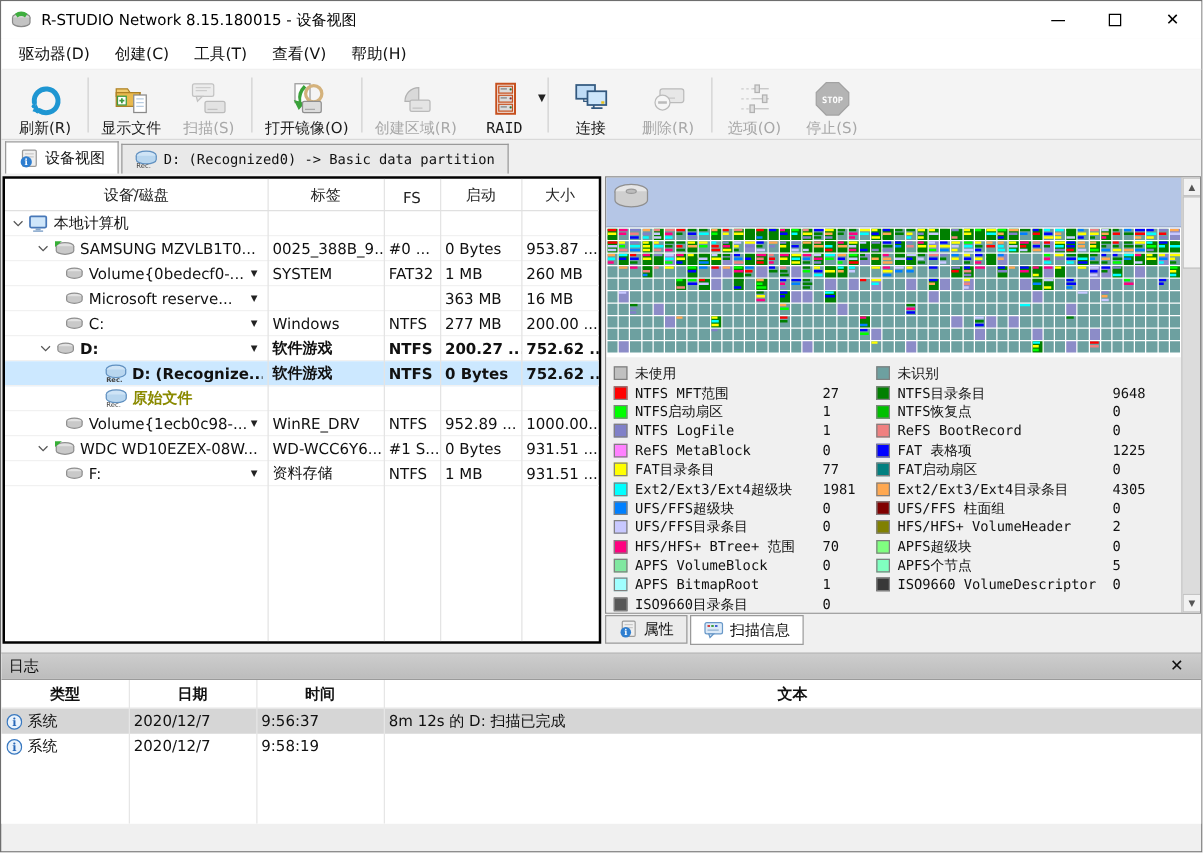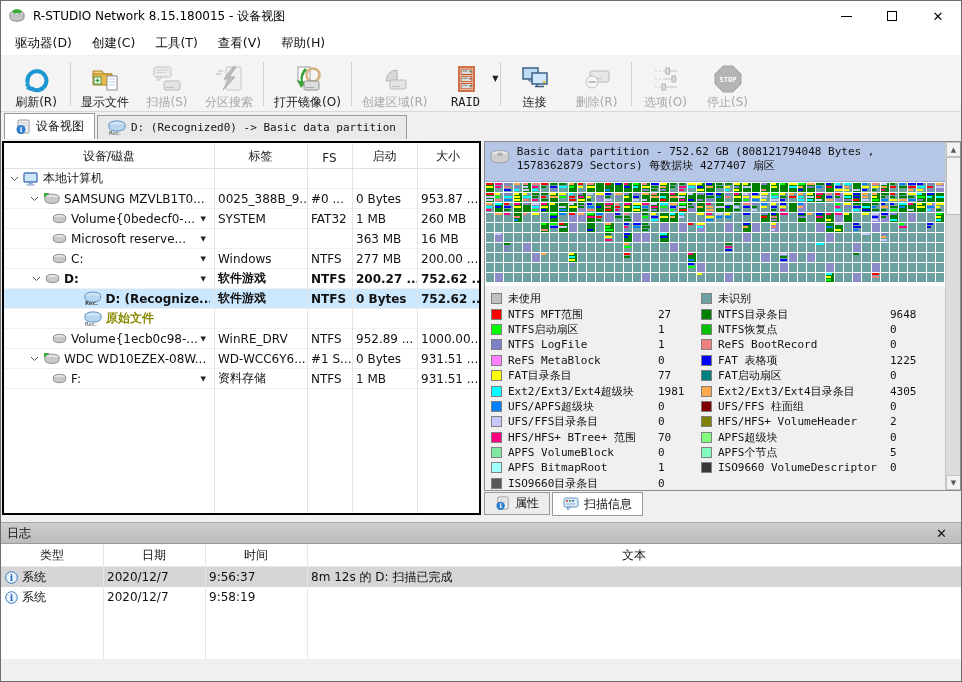--- a/index.html
+++ b/index.html
@@ -84,21 +84,21 @@
   .panel-tabs { position:absolute; left:483px; top:353px; height:25px; display:flex; align-items:flex-start; }
   .ptab { height:23px; display:flex; align-items:center; gap:5px; padding:0 10px; border:1px solid #9a9a9a; background:#ececec; margin-right:2px; font-size:12px; }
   .ptab.active { background:#fff; border-top:1px solid #9a9a9a; height:24px; }
 
   
   .splitter { height:5px; background:#f0f0f0; flex:none; }
   .log-panel { height:137px; background:#fff; border-top:1px solid #a8a8a8; flex:none; position:relative; overflow:hidden; }
   .log-title { height:21px; background:linear-gradient(#cdcdcd,#bcbcbc); border-bottom:1px solid #9a9a9a; display:flex; align-items:center; padding:0 6px; font-size:12px; }
   .log-close { margin-left:auto; font-size:13px; color:#111; padding:0 8px; }
   .log-head { display:grid; grid-template-columns:102px 102px 102px 1fr; height:23px; border-bottom:1px solid #e6e6e6; }
-  .log-head .hcell { display:flex; align-items:center; justify-content:center; font-size:12px; }
+  .log-head .hcell { display:flex; align-items:center; justify-content:center; font-size:12px;font-weight:bold; }
   .lrow { display:grid; grid-template-columns:102px 102px 102px 1fr; height:20px; align-items:center; font-size:12px; }
   .lrow.sel { background:#d6d6d6; }
   .lrow .lc { padding:0 4px; display:flex; align-items:center; gap:4px; white-space:nowrap; overflow:hidden; }
   .logline { position:absolute; top:21px; bottom:0; width:1px; background:#e6e6e6; }
 
   
   .statusbar { height:24px; background:#f0f0f0; border-top:1px solid #9a9a9a; display:flex; align-items:center; padding:0 6px; font-size:12px; flex:none; margin-top:auto; }
 </style>
 </head>
 <body>
@@ -163,30 +163,20 @@
       <div class="ticon">
         <svg width="30" height="30" viewBox="0 0 30 30">
             <rect x="2" y="3" width="17" height="10" rx="1.5" fill="#ececec" stroke="#bdbdbd"></rect>
             <path d="M5 13l1 4 4-4z" fill="#ececec" stroke="#bdbdbd"></path>
             <path d="M4.5 6h12M4.5 8.5h9" stroke="#c9c9c9"></path>
             <rect x="12" y="17" width="16" height="9" rx="1.5" fill="#e2e2e2" stroke="#b5b5b5"></rect>
             <path d="M14 23.5h8" stroke="#bdbdbd"></path>
           </svg>
       </div>
       <div class="tlabel">扫描(S)</div>
-    </div>
-    <div class="tbtn disabled">
-      <div class="ticon">
-        <svg width="30" height="30" viewBox="0 0 30 30">
-            <rect x="12" y="3" width="15" height="23" rx="1.5" fill="#efefef" stroke="#c2c2c2"></rect>
-            <path d="M19 3l-9 12h5l-6 11 12-13h-6l7-10z" fill="#b9b9b9" stroke="#a3a3a3"></path>
-            <path d="M4 7h5M2 10h5" stroke="#c6c6c6" stroke-width="1.6"></path>
-          </svg>
-      </div>
-      <div class="tlabel">分区搜索</div>
     </div>
     <div class="tsep"></div>
     <div class="tbtn">
       <div class="ticon">
         <svg width="30" height="30" viewBox="0 0 30 30">
             <rect x="6" y="3" width="12" height="15" fill="#fdfdfd" stroke="#9a9a9a"></rect>
             <circle cx="21" cy="11" r="6.5" fill="none" stroke="#d4b27c" stroke-width="2.6"></circle>
             <path d="M13 4 Q7 10 9 17 l-4-1 4 8 6-7-4 1 Q10 11 15 6z" fill="#3aa23a"></path>
             <rect x="12" y="17" width="15" height="9" rx="1.5" fill="#dcdcdc" stroke="#8f8f8f"></rect>
             <path d="M14 23.5h8" stroke="#a9a9a9"></path>
@@ -502,21 +492,20 @@
     </div>
 
     <div class="right-panel">
       <div class="rp-content">
         <div class="rp-header">
           <svg width="32" height="24" viewBox="0 0 32 24">
               <ellipse cx="16" cy="8" rx="13" ry="5.5" fill="#e6e6e6" stroke="#8f8f8f"></ellipse>
               <path d="M3 8v7a13 5.5 0 0 0 26 0V8" fill="#cfcfcf" stroke="#8f8f8f"></path>
               <ellipse cx="16" cy="8" rx="4" ry="1.7" fill="#bdbdbd" stroke="#9a9a9a"></ellipse>
             </svg>
-          <div class="ptext mono">Basic data partition - 752.62 GB (808121794048 Bytes , 1578362879 Sectors) 每数据块 4277407 扇区</div>
         </div>
         <div id="scan-map">
             <div class="tile" style="background: rgb(0, 128, 0);">
               <div class="stripe" style="background: rgb(255, 0, 0); width: 85%;"></div>
               <div class="stripe" style="background: rgb(255, 255, 0); width: 90%;"></div>
               <div class="stripe" style="background: rgb(0, 128, 0); width: 63%;"></div>
             </div>
             <div class="tile" style="background: rgb(109, 160, 160);">
               <div class="stripe" style="background: rgb(255, 0, 128); width: 79%;"></div>
               <div class="stripe" style="background: rgb(255, 0, 128); width: 66%;"></div>
@@ -1816,21 +1805,21 @@
                 <span class="llabel">FAT目录条目</span>
                 <span class="lcount">77</span>
               </div>
               <div class="litem">
                 <span class="lsw" style="background: rgb(0, 255, 255);"></span>
                 <span class="llabel">Ext2/Ext3/Ext4超级块</span>
                 <span class="lcount">1981</span>
               </div>
               <div class="litem">
                 <span class="lsw" style="background: rgb(0, 128, 255);"></span>
-                <span class="llabel">UFS/APFS超级块</span>
+                <span class="llabel">UFS/FFS超级块</span>
                 <span class="lcount">0</span>
               </div>
               <div class="litem">
                 <span class="lsw" style="background: rgb(200, 200, 255);"></span>
                 <span class="llabel">UFS/FFS目录条目</span>
                 <span class="lcount">0</span>
               </div>
               <div class="litem">
                 <span class="lsw" style="background: rgb(255, 0, 128);"></span>
                 <span class="llabel">HFS/HFS+ BTree+ 范围</span>

